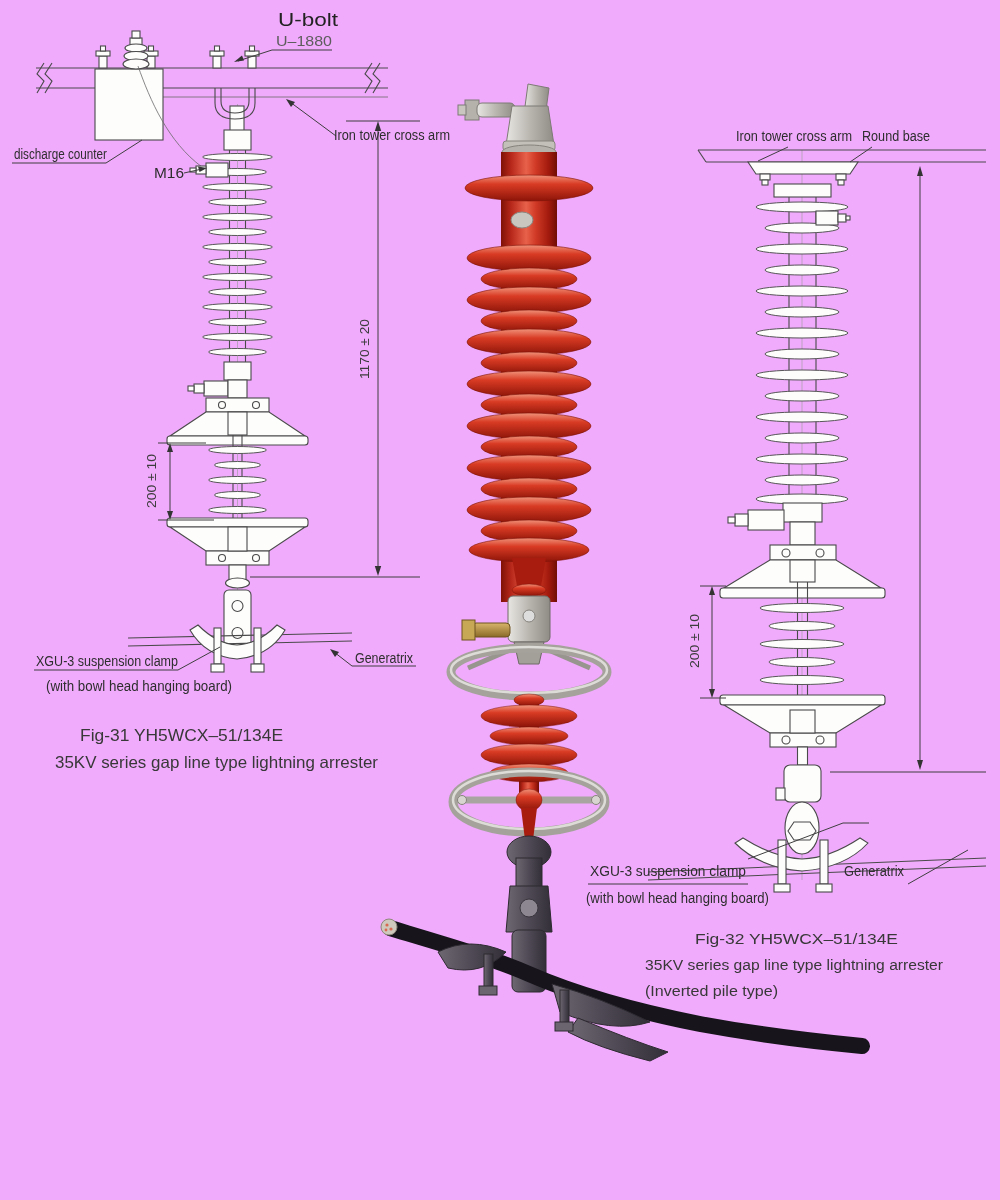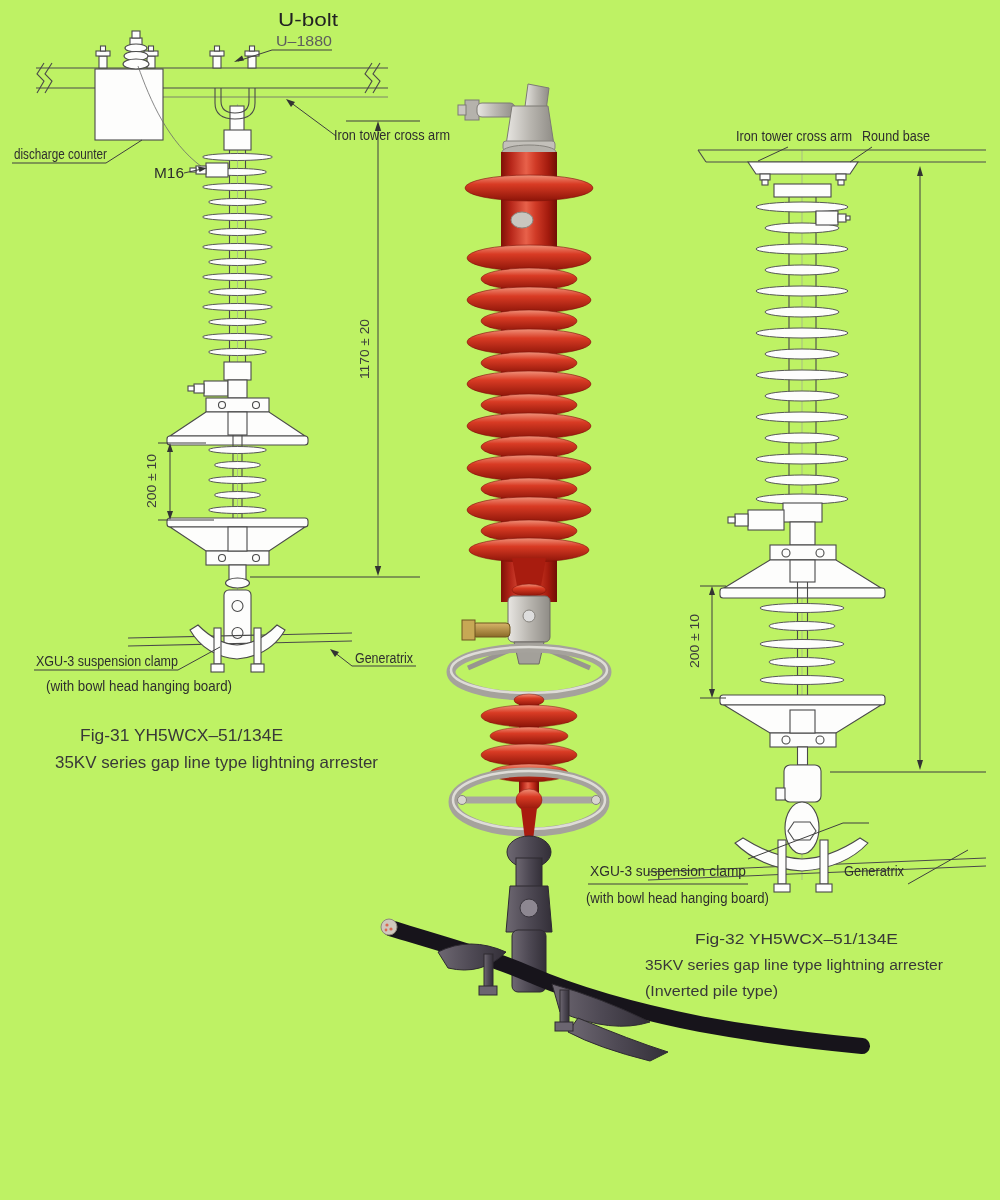--- a/index.html
+++ b/index.html
@@ -1,16 +1,16 @@
 <!DOCTYPE html>
 <html><head>
 <meta charset="utf-8">
 <style>
   html,body{margin:0;padding:0;background:#fdfdfc;}
-  .page{width:1000px;height:1200px;position:relative;background:#bef264;overflow:hidden;}
+  .page{width:1000px;height:1200px;position:relative;background:#f0abfc;overflow:hidden;}
   svg{display:block;}
   
   .ln  {stroke:#4a4a4a;fill:none;stroke-width:1.1;}
   .lnf {stroke:#4a4a4a;fill:#fdfdfc;stroke-width:1.1;}
   .thin{stroke:#6a6a6a;fill:none;stroke-width:.8;}
   .cl  {stroke:#9a9a9a;fill:none;stroke-width:.6;}
   .shed{stroke:#575757;fill:#fdfdfc;stroke-width:1;}
   .dim {stroke:#3f3f3f;fill:none;stroke-width:1;}
   .ah  {fill:#333;stroke:none;}
   text {font-family:"Liberation Sans",sans-serif;fill:#2e2e2e;}

